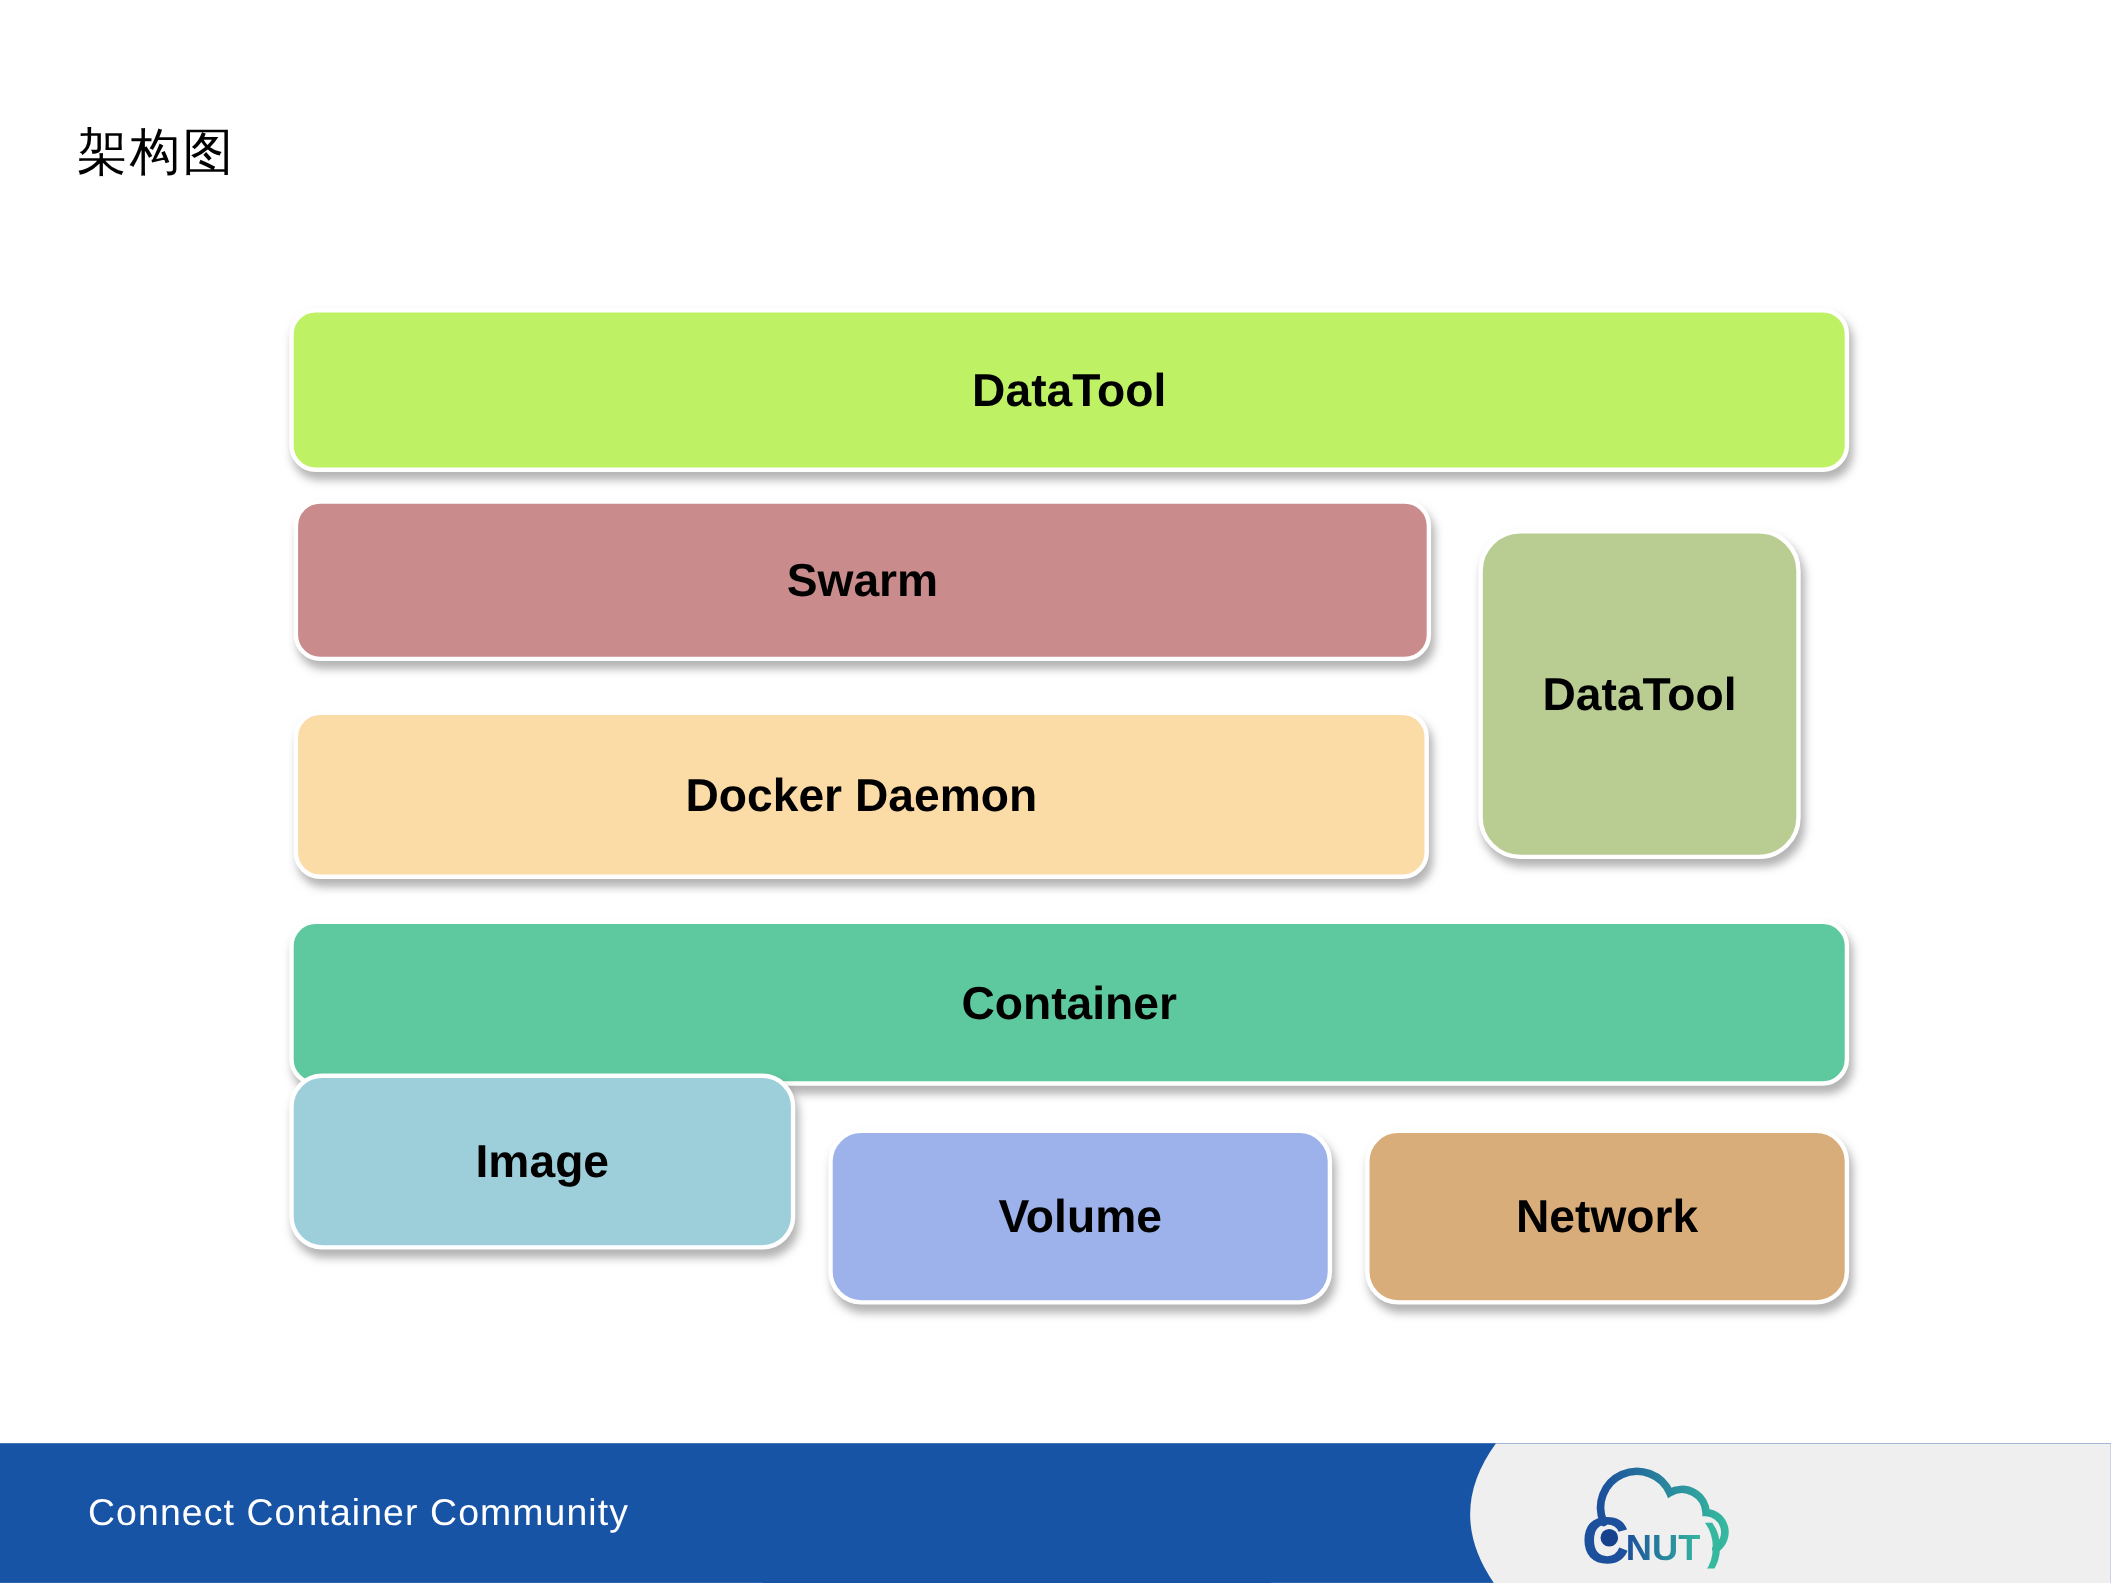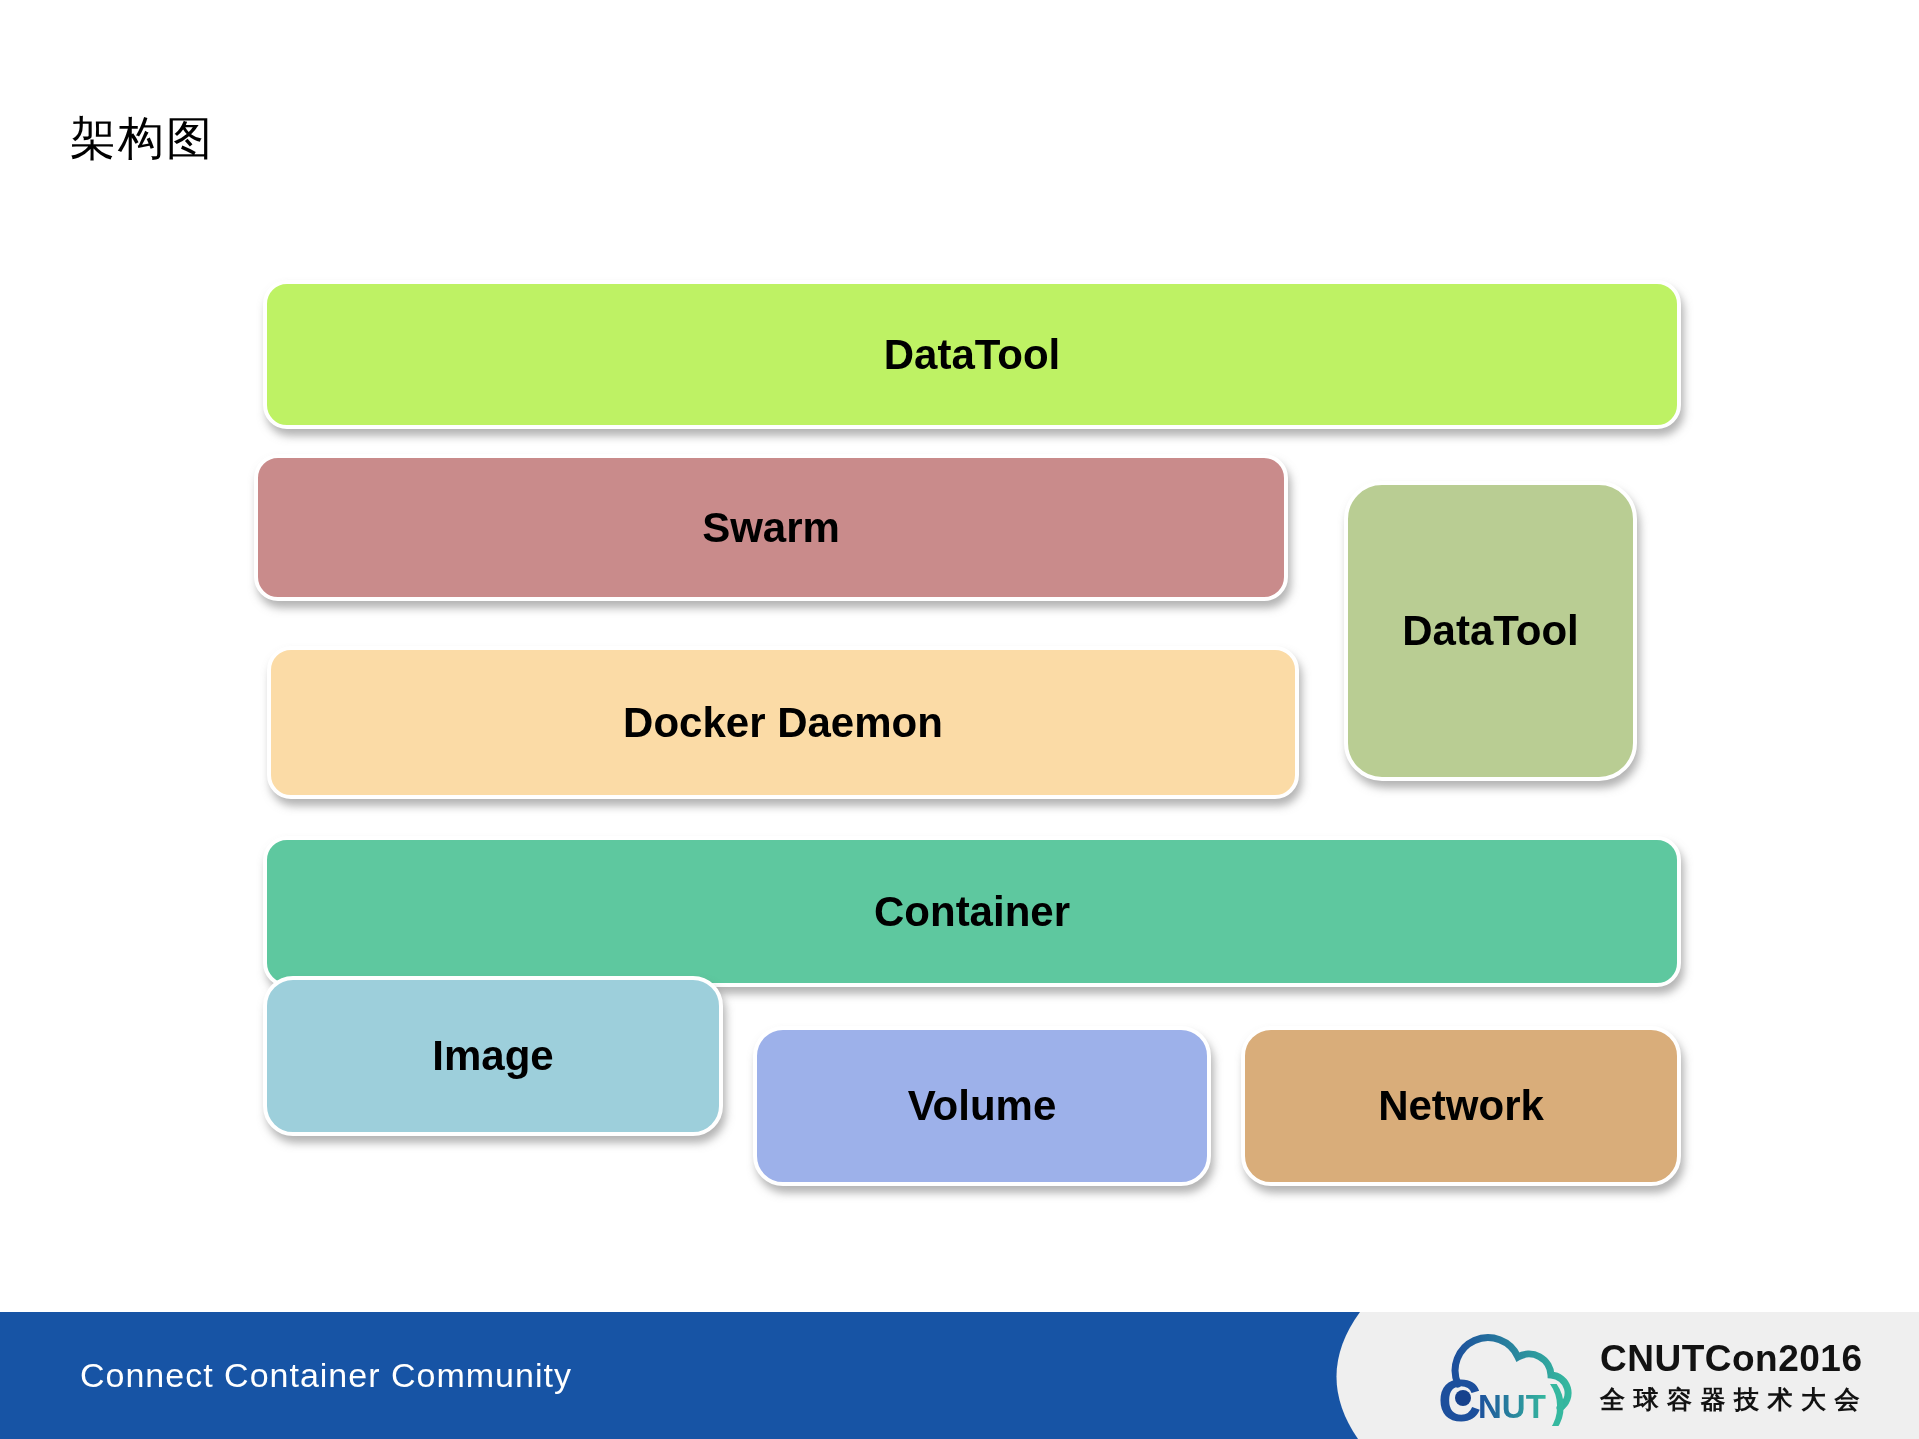--- a/index.html
+++ b/index.html
@@ -23,21 +23,21 @@
     border:4px solid #ffffff;
     box-shadow:3px 7px 8px rgba(105,105,105,0.5);
     display:flex;
     align-items:center;
     justify-content:center;
     font-weight:bold;
     font-size:42px;
     color:#000;
   }
   .box-datatool   { left:263px;  top:280px;  width:1418px; height:149px; border-radius:24px; }
-  .box-swarm      { left:254px;  top:454px;  width:1034px; height:147px; border-radius:24px;justify-content:center; }
+  .box-swarm      { left:267px;  top:454px;  width:1034px; height:147px; border-radius:24px;justify-content:center; }
   .box-monitor    { left:1344px; top:481px;  width:293px;  height:300px; border-radius:38px; }
   .box-docker     { left:267px;  top:646px;  width:1032px; height:153px; border-radius:24px; }
   .box-container  { left:263px;  top:836px;  width:1418px; height:151px; border-radius:24px;text-align:center; }
   .box-image      { left:263px;  top:976px; width:460px;  height:160px; border-radius:30px;align-items:center; }
   .box-volume     { left:753px;  top:1026px; width:458px;  height:160px; border-radius:30px; }
   .box-network    { left:1241px; top:1026px; width:440px;  height:160px; border-radius:30px; }
 
   .footer-bar {
     position:absolute;
     left:0; top:1312px;
@@ -133,17 +133,13 @@
         <stop offset="0" stop-color="#1C4F9C"></stop>
         <stop offset="1" stop-color="#35B89F"></stop>
       </linearGradient>
     </defs>
     <path d="M20 54 A32 32 0 0 1 80 27 A22 22 0 0 1 113 45 A18 18 0 0 1 122 78" fill="none" stroke="url(#cloudGrad)" stroke-width="7" stroke-linecap="round"></path>
     <text x="0" y="91" font-size="60" font-weight="bold" font-family="Liberation Sans, sans-serif" fill="#1C4F9C">C</text>
     <circle cx="25" cy="68" r="8" fill="#16418C"></circle>
     <text x="40" y="88" font-size="33" font-weight="bold" font-family="Liberation Sans, sans-serif" fill="url(#cloudGrad)">NUT</text>
     <text x="112" y="89" font-size="48" font-weight="bold" font-family="Liberation Sans, sans-serif" fill="#35B89F">)</text>
   </svg>
-  <div class="logo-text-block">
-    <div class="logo-title">CNUTCon2016</div>
-    <div class="logo-subtitle">全球容器技术大会</div>
-  </div>
 </div>
 
 </body></html>

